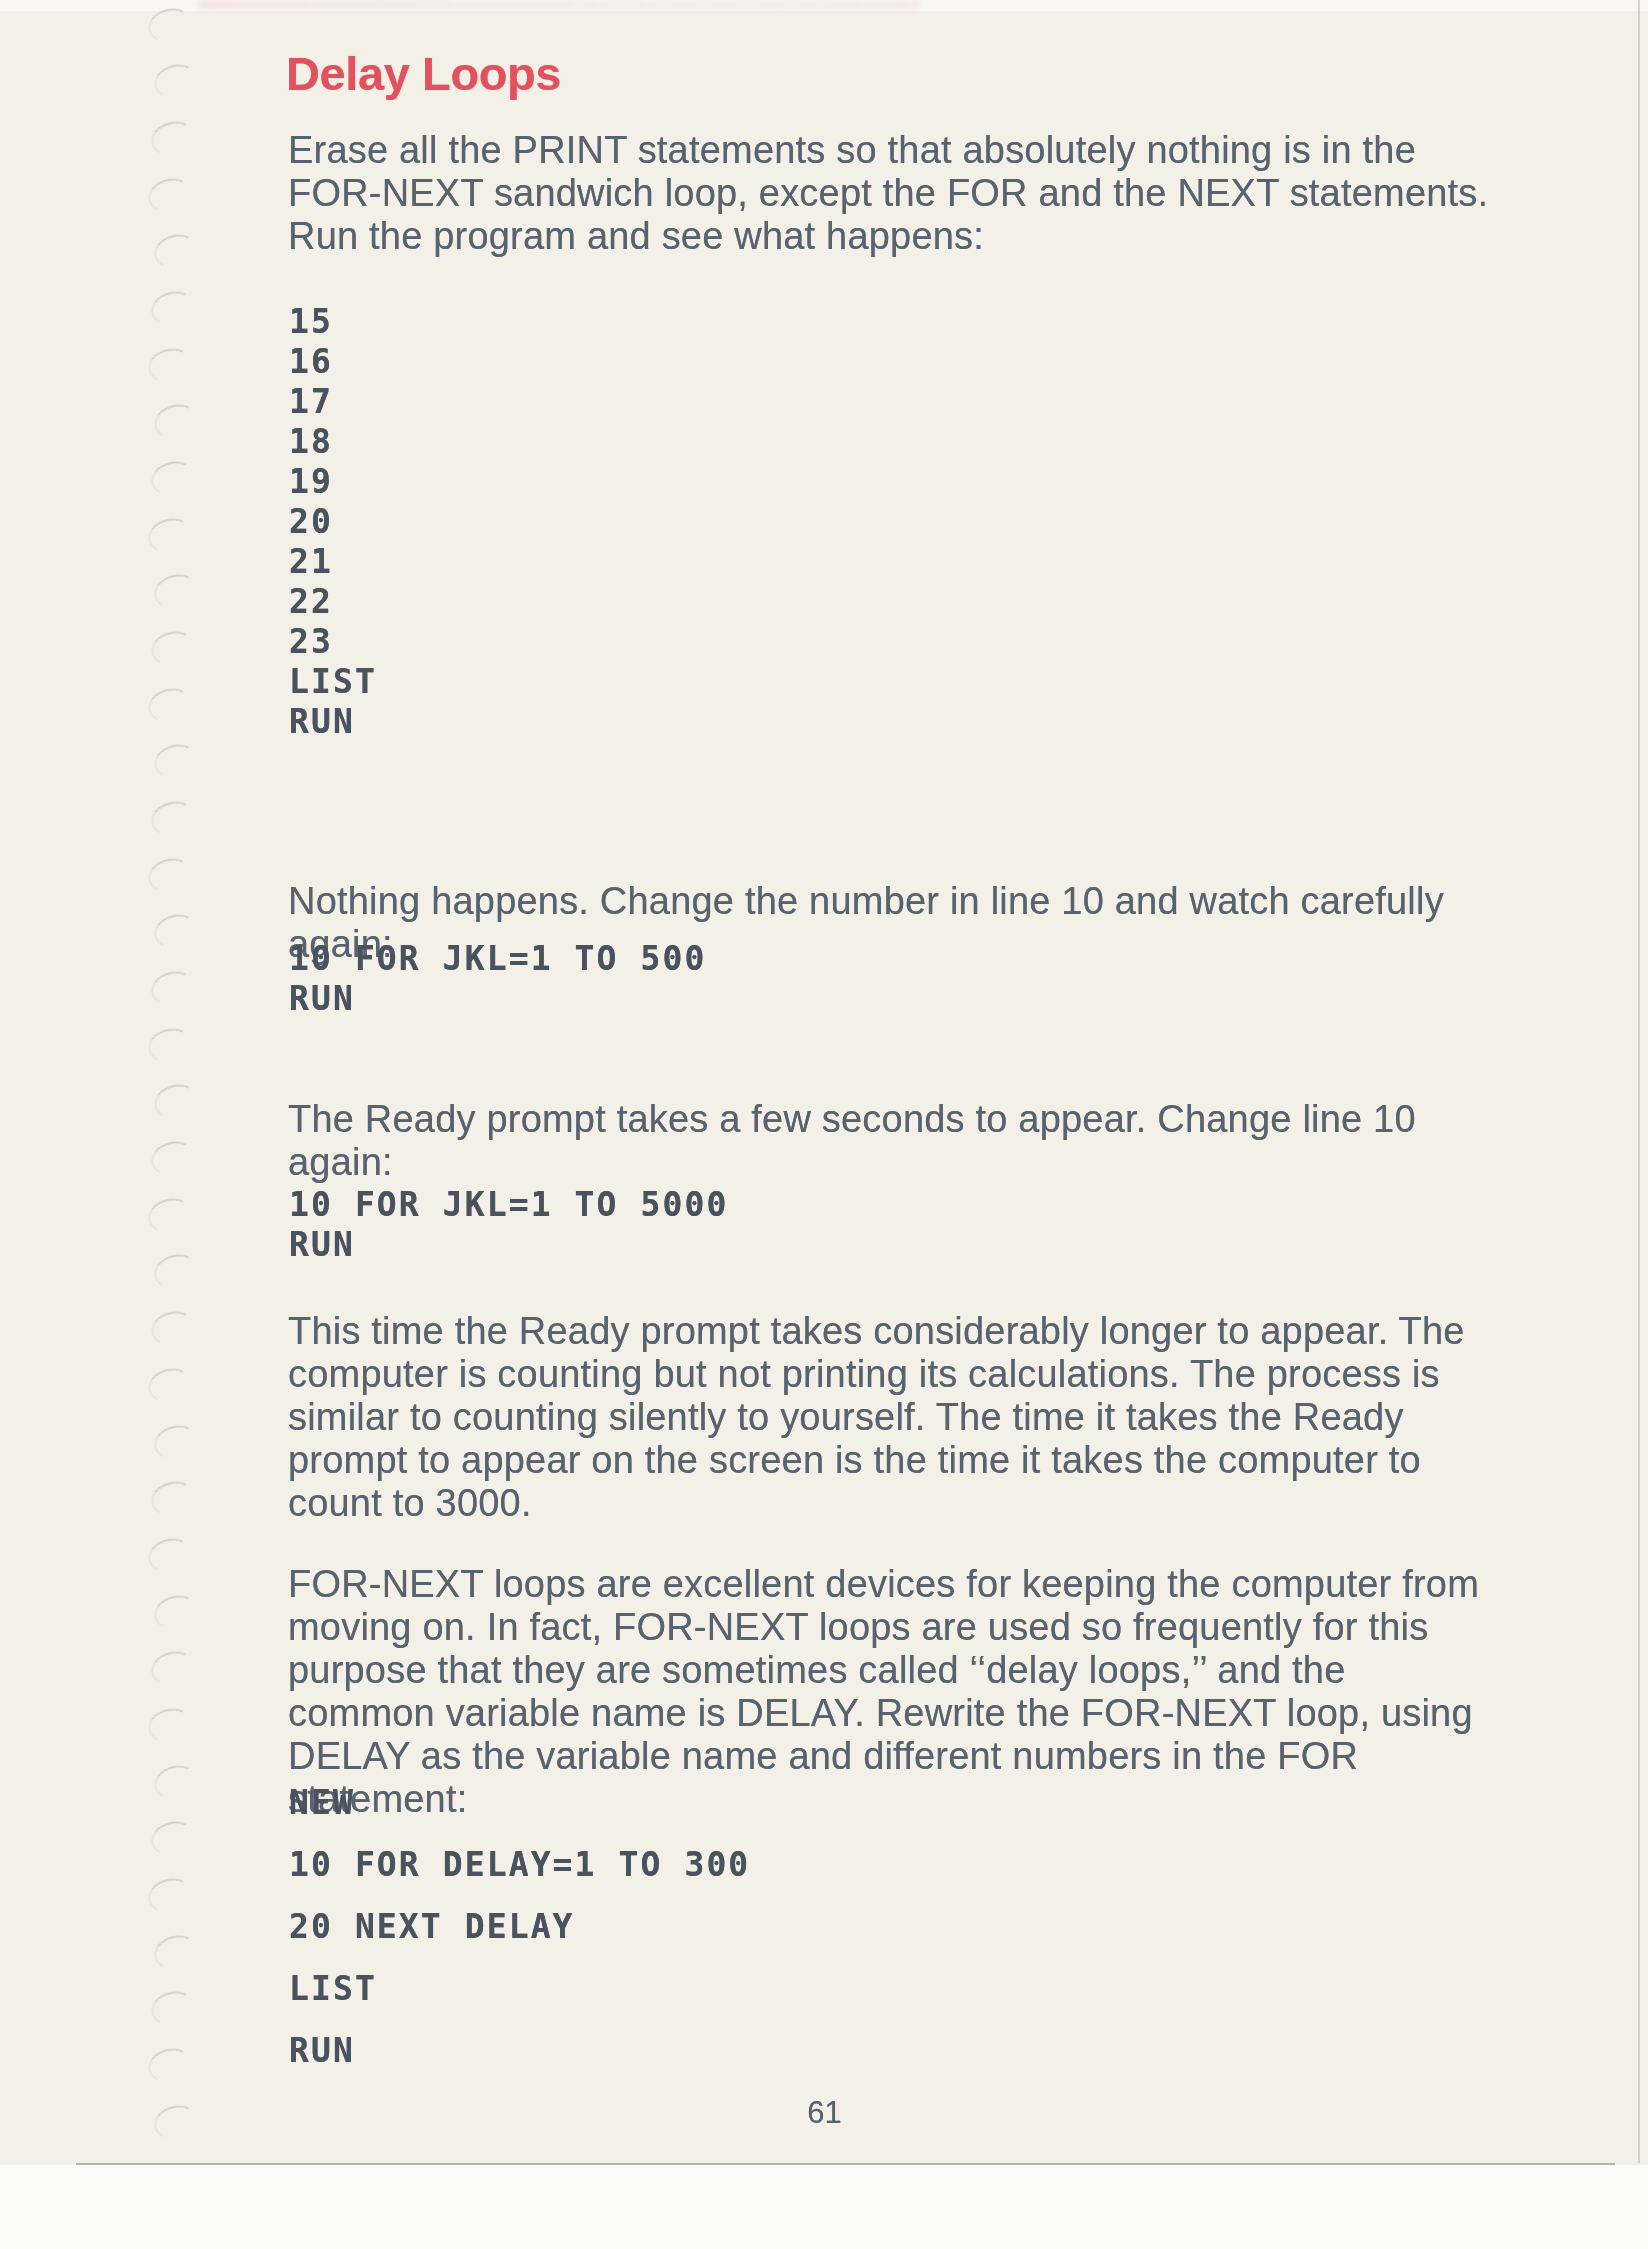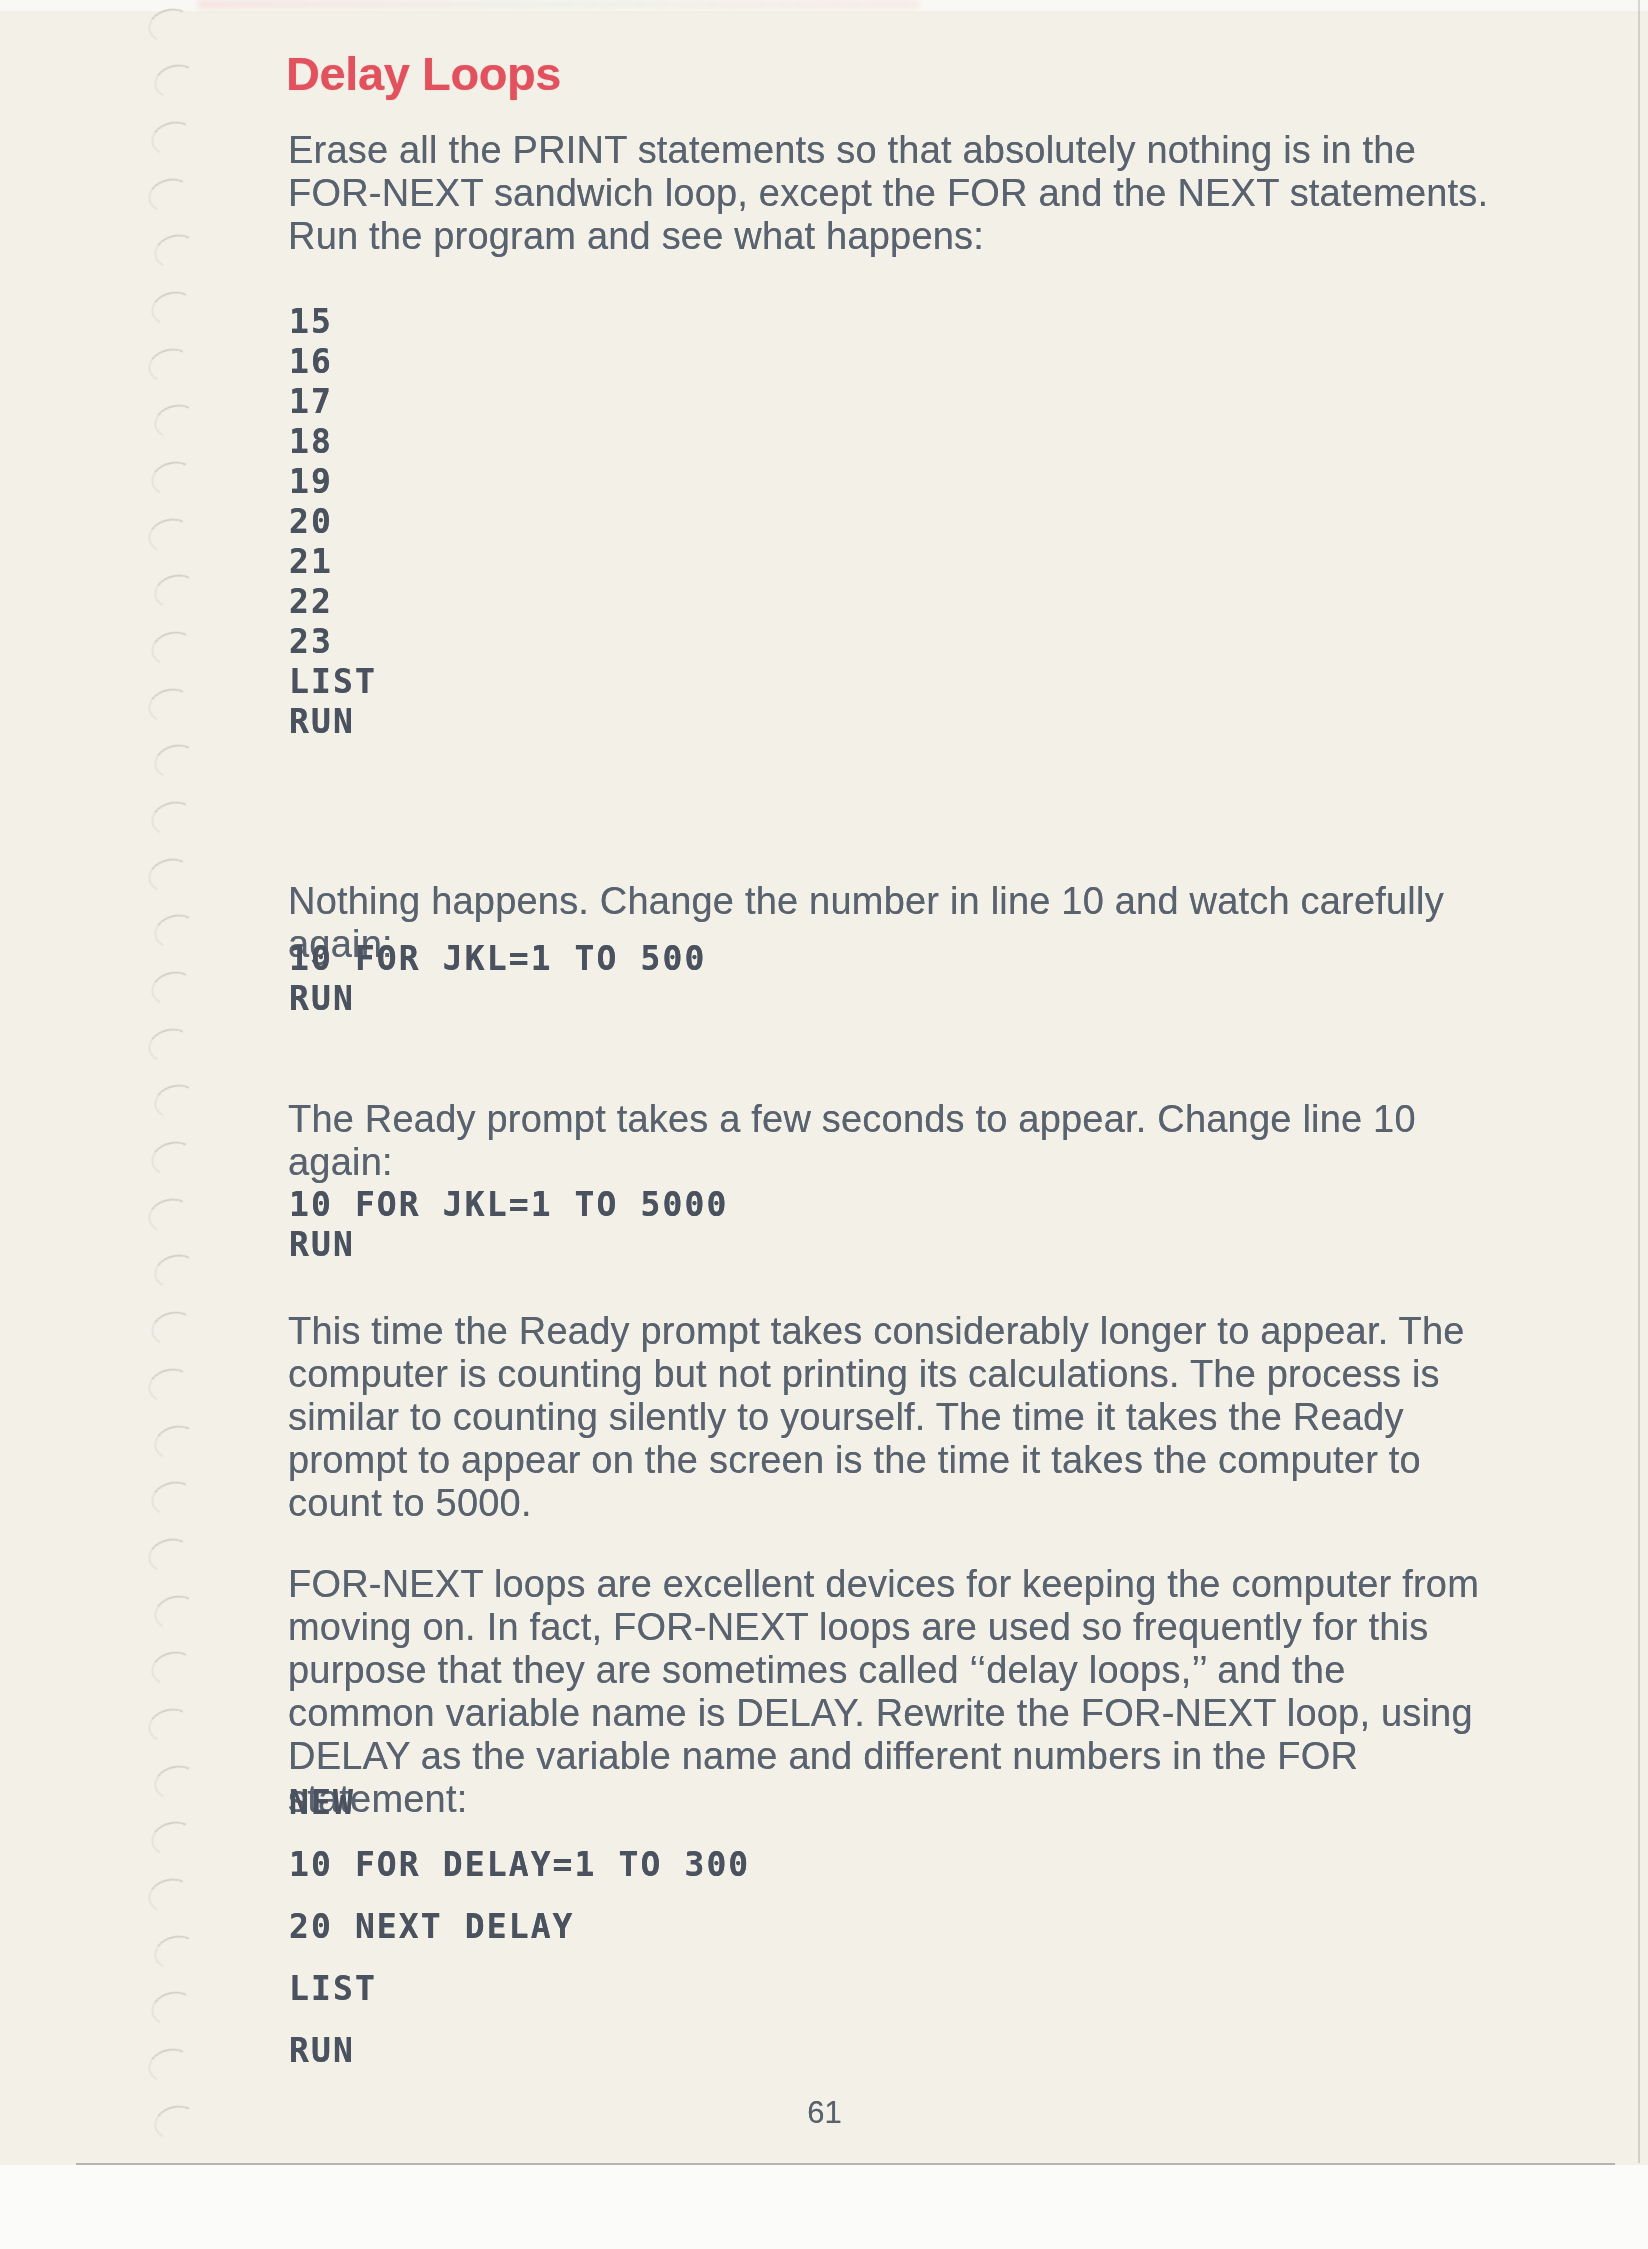--- a/index.html
+++ b/index.html
@@ -127,21 +127,21 @@
 
 <p class="txt p3">The Ready prompt takes a few seconds to appear. Change line 10
 again:</p>
 <div class="code c3">10 FOR JKL=1 TO 5000
 RUN</div>
 
 <p class="txt p4">This time the Ready prompt takes considerably longer to appear. The
 computer is counting but not printing its calculations. The process is
 similar to counting silently to yourself. The time it takes the Ready
 prompt to appear on the screen is the time it takes the computer to
-count to 5000.</p>
+count to 3000.</p>
 <p class="txt p5">FOR-NEXT loops are excellent devices for keeping the computer from
 moving on. In fact, FOR-NEXT loops are used so frequently for this
 purpose that they are sometimes called ‘‘delay loops,’’ and the
 common variable name is DELAY. Rewrite the FOR-NEXT loop, using
 DELAY as the variable name and different numbers in the FOR
 statement:</p>
 
 <div class="code c4">NEW
 10 FOR DELAY=1 TO 300
 20 NEXT DELAY

